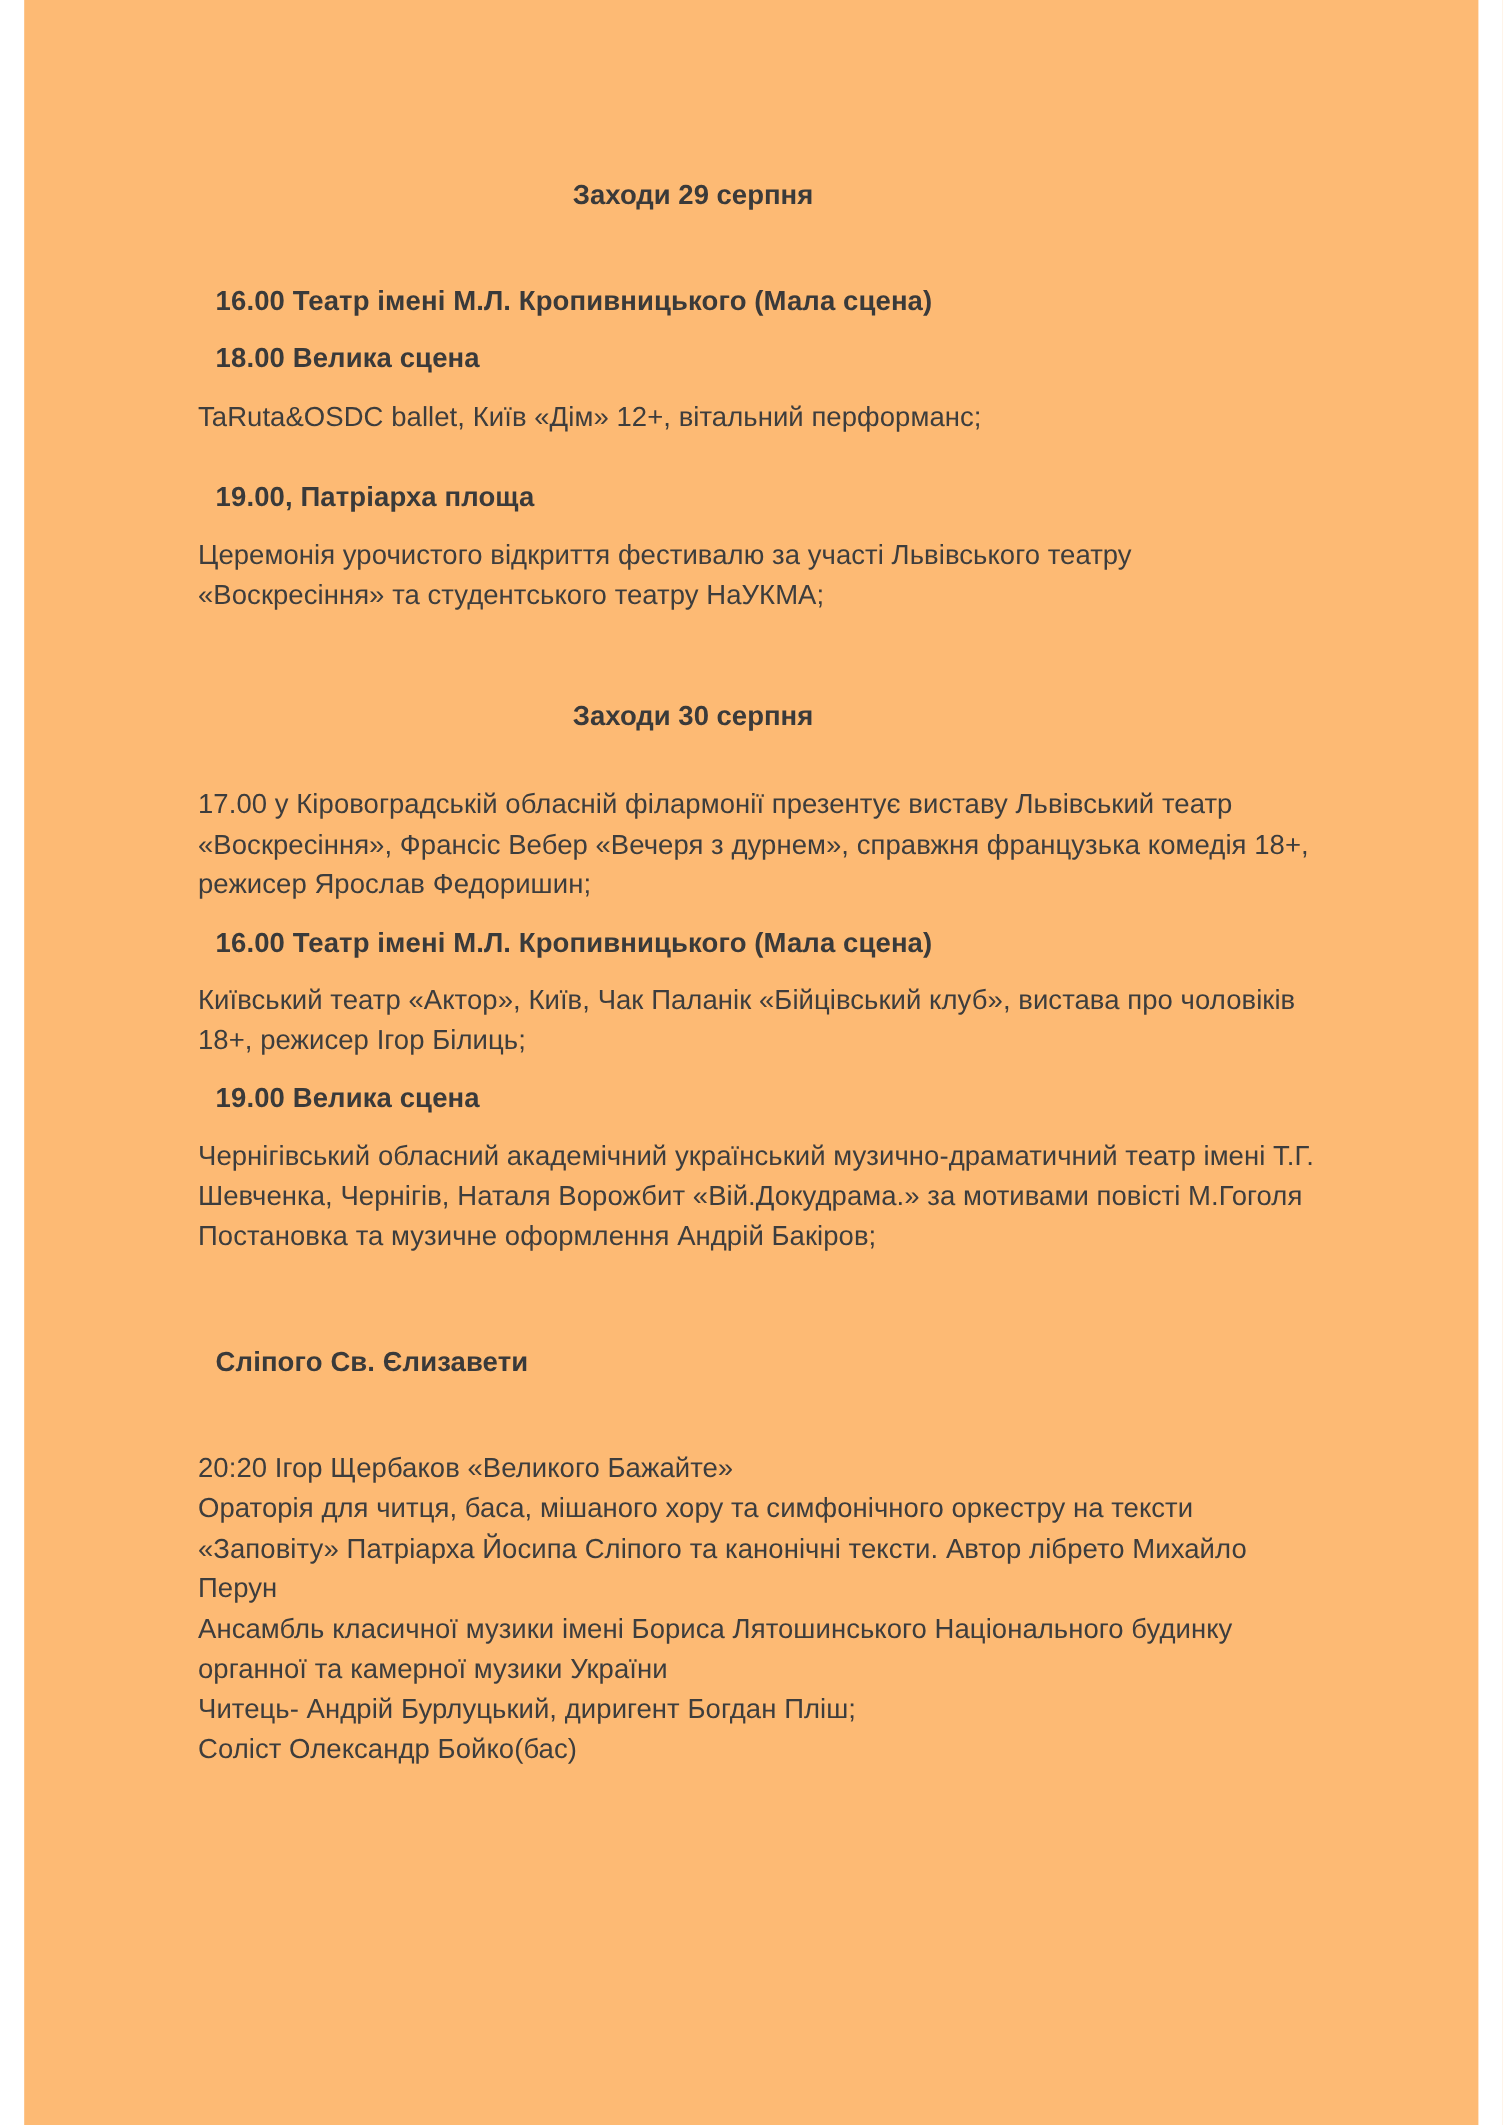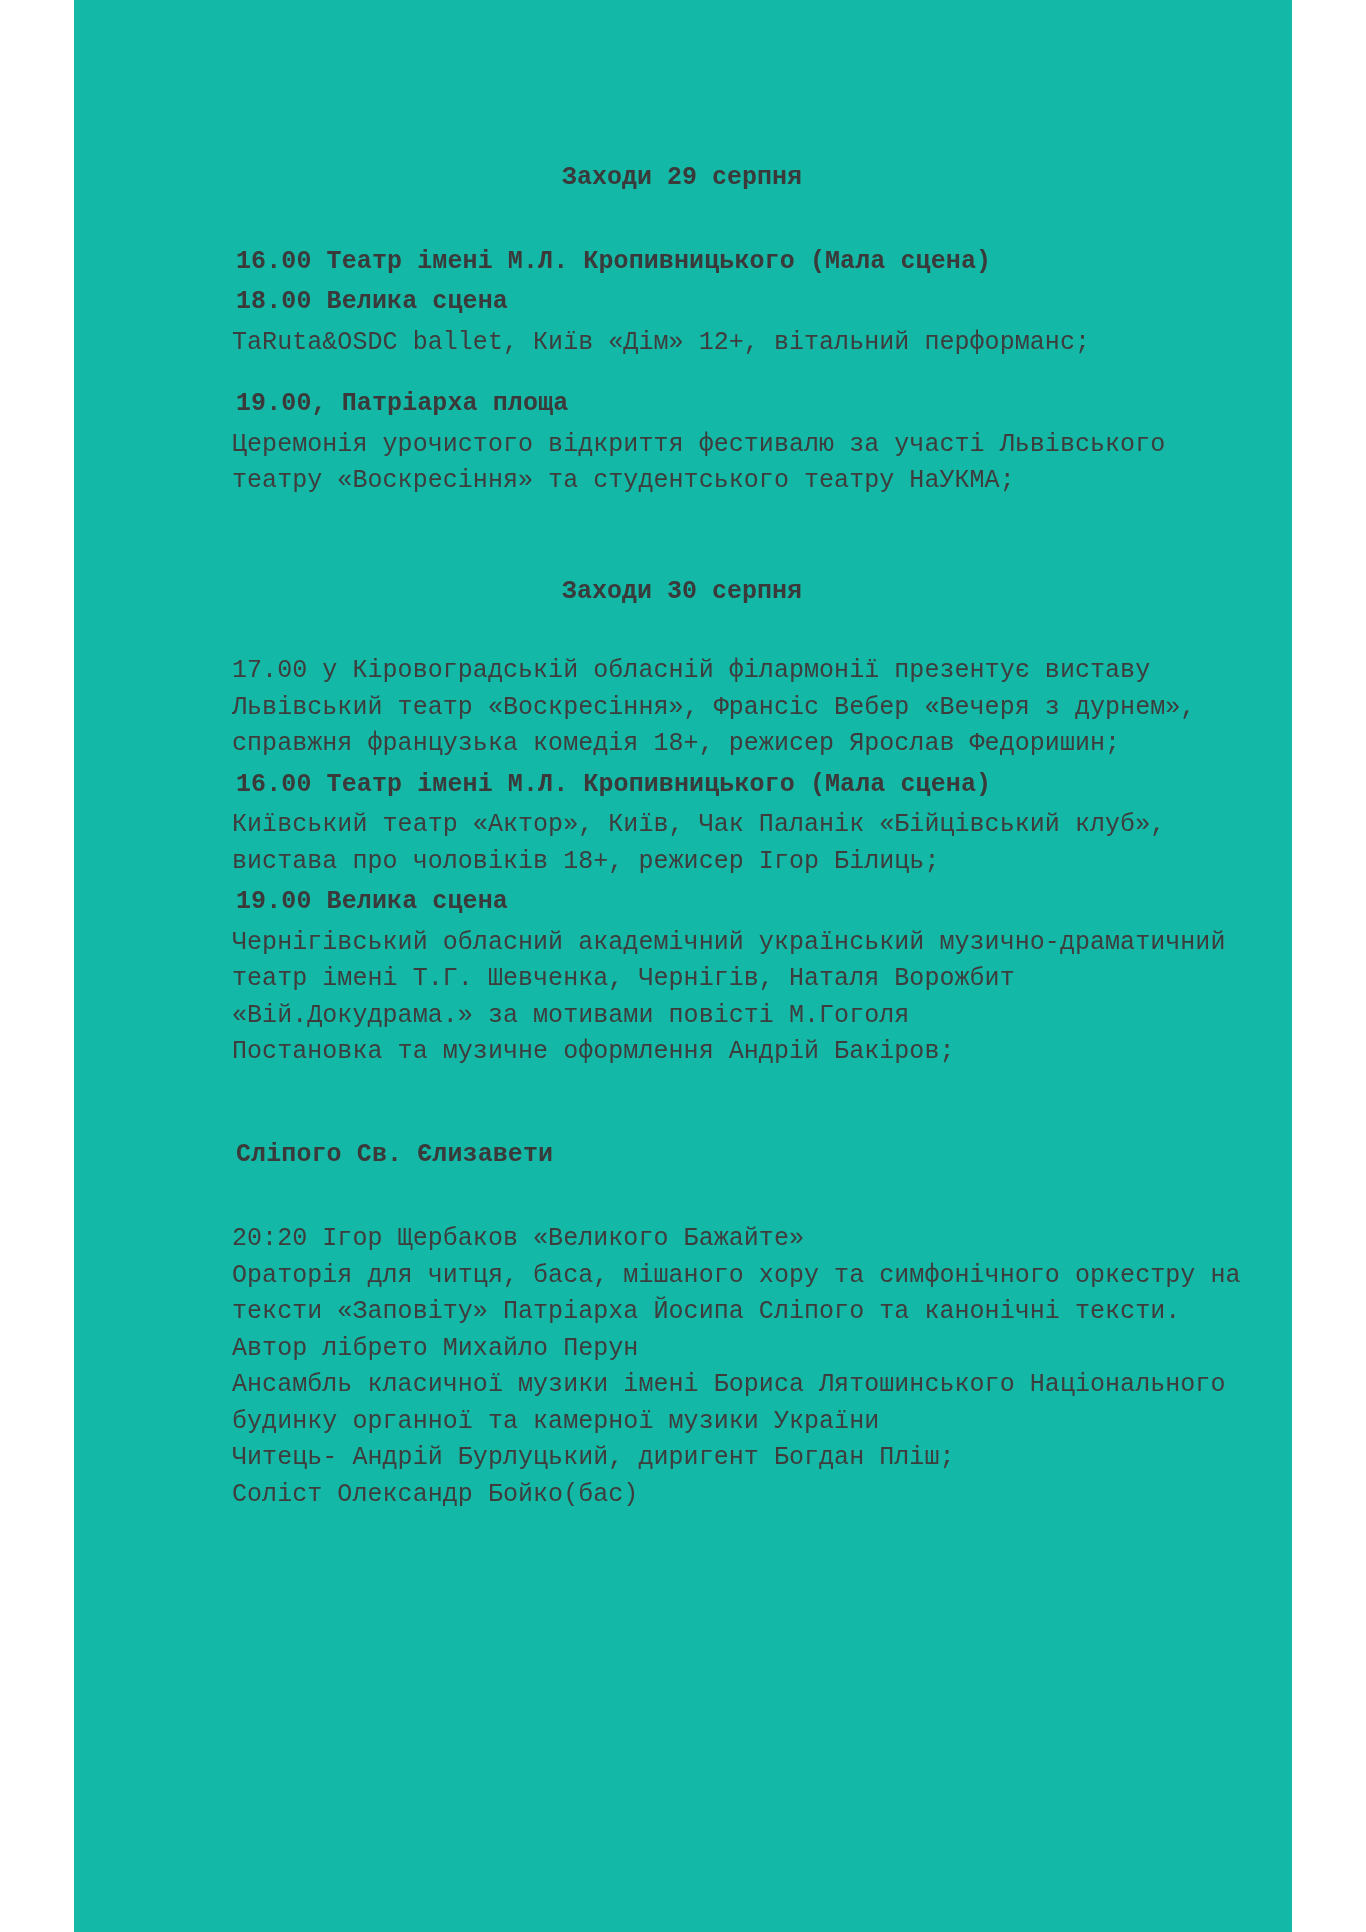--- a/index.html
+++ b/index.html
@@ -2,26 +2,26 @@
 <html lang="uk"><head>
 <meta charset="utf-8">
 <style>
   html, body {
     margin: 0;
     padding: 0;
     background: #ffffff;
   }
   .page {
     position: relative;
-    width: 1218px;
+    width: 1322px;
     height: 1932px;
     margin: 0 auto;
-    background: #14b8a6;
+    background: #fdba74;
     overflow: hidden;
-    font-family: Liberation Mono, monospace;
+    font-family: Liberation Sans, sans-serif;
     color: #3b3b3b;
   }
   .content {
     position: absolute;
     left: 158px;
     top: 160px;
     width: 1020px;
   }
   .doc-heading {
     text-align: center;
@@ -30,21 +30,21 @@
     line-height: 1.42;
     color: #3a3a3a;
     margin: 0;
     padding-right: 120px;
   }
   .lead {
     font-weight: bold;
     font-size: 25px;
     line-height: 1.46;
     color: #3a3a3a;
-    margin: 4px;
+    margin: 16px;
     letter-spacing: 0.1px;
   }
   .body-line {
     font-weight: normal;
     font-size: 25px;
     line-height: 1.46;
     color: #3d3d3d;
     margin: 0;
     letter-spacing: 0.05px;
   }

